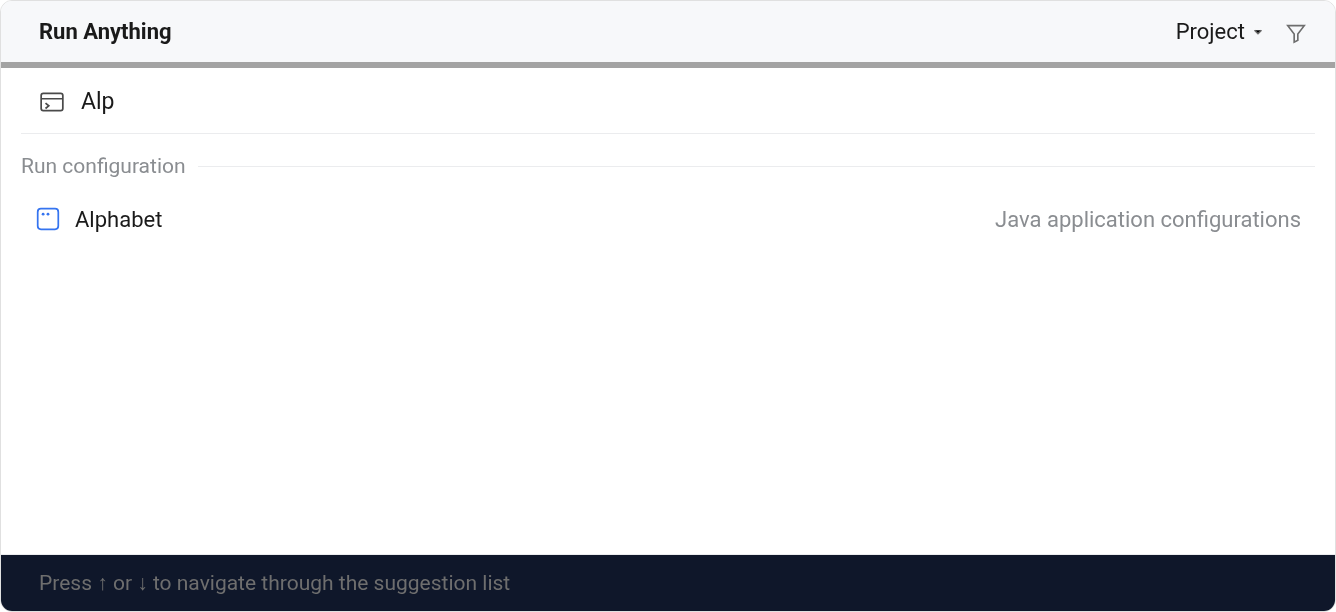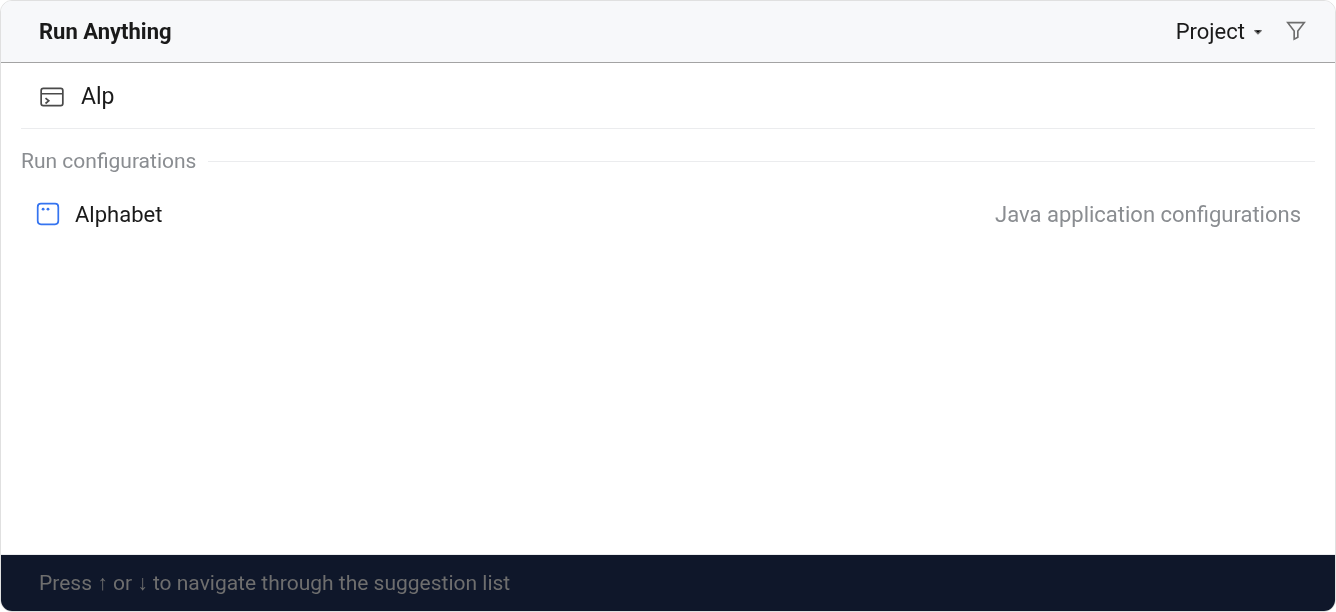--- a/index.html
+++ b/index.html
@@ -22,30 +22,30 @@
       display: flex;
       flex-direction: column;
       overflow: hidden;
     }
     .header {
       background: #f7f8fa;
       padding: 18px 28px 18px 38px;
       display: flex;
       justify-content: space-between;
       align-items: center;
-      border-bottom: 1px solid #a3a3a3;
+      border-bottom: 6px solid #a3a3a3;
     }
     .header-title {
       font-size: 22px;
       font-weight: 700;
       color: #1a1a1a;
     }
     .header-right {
       display: flex;
-      align-items: flex-start;
+      align-items: flex-end;
       gap: 20px;
     }
     .scope-selector {
       display: flex;
       align-items: center;
       gap: 6px;
       font-size: 22px;
       color: #1a1a1a;
       cursor: pointer;
     }
@@ -177,21 +177,21 @@
         <line x1="2" y1="9" x2="22" y2="9"></line>
         <polyline points="6 13 9 15.5 6 18"></polyline>
       </svg>
     </div>
     <input class="text-input" type="text" value="Alp" style="">
   </div>
 
   <div class="content">
     <div class="divider-line"></div>
     <div class="section-header">
-      <div class="section-label">Run configurations</div>
+      <div class="section-label">Run configuration</div>
       <div class="section-line"></div>
     </div>
 
     <div class="result-row">
       <div class="result-left">
         <div class="config-icon">
           <svg viewBox="0 0 24 24">
             <rect x="2.5" y="2.5" width="19" height="19" rx="3" fill="none" stroke="#3574F0" stroke-width="1.6"></rect>
             <circle cx="7.5" cy="7.5" r="1.3" fill="#3574F0"></circle>
             <circle cx="12" cy="7.5" r="1.3" fill="#3574F0"></circle>

